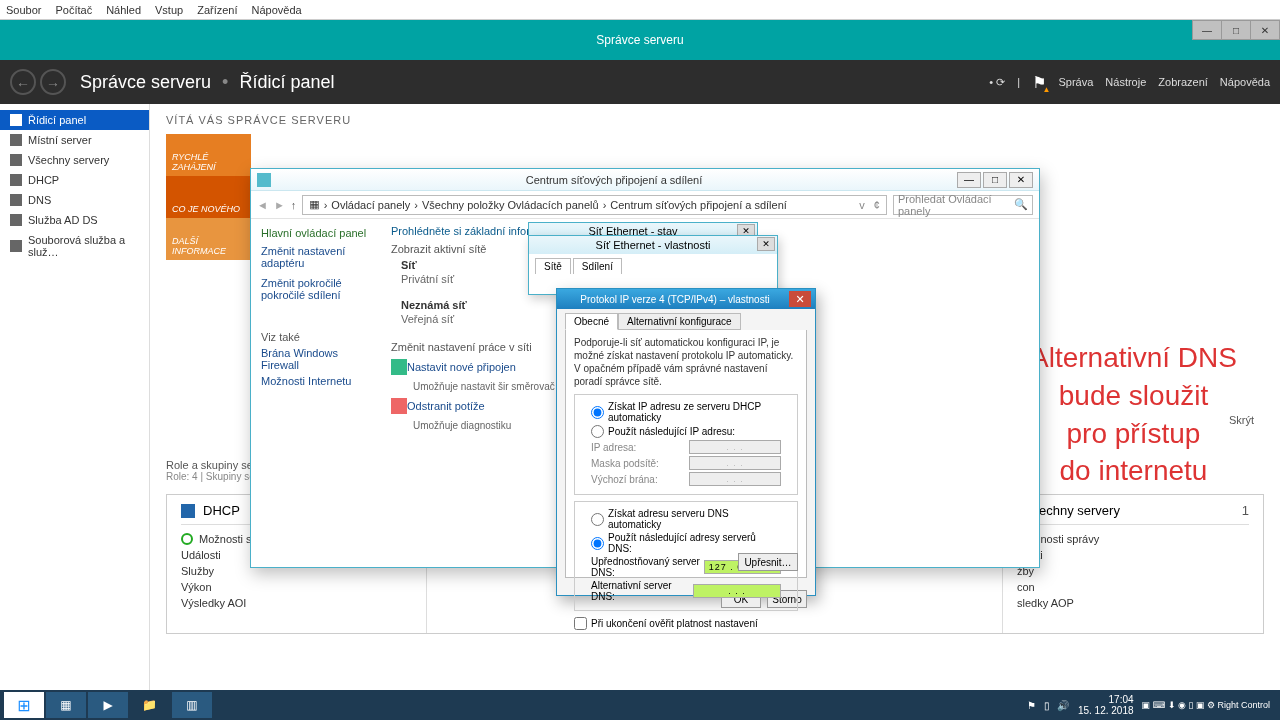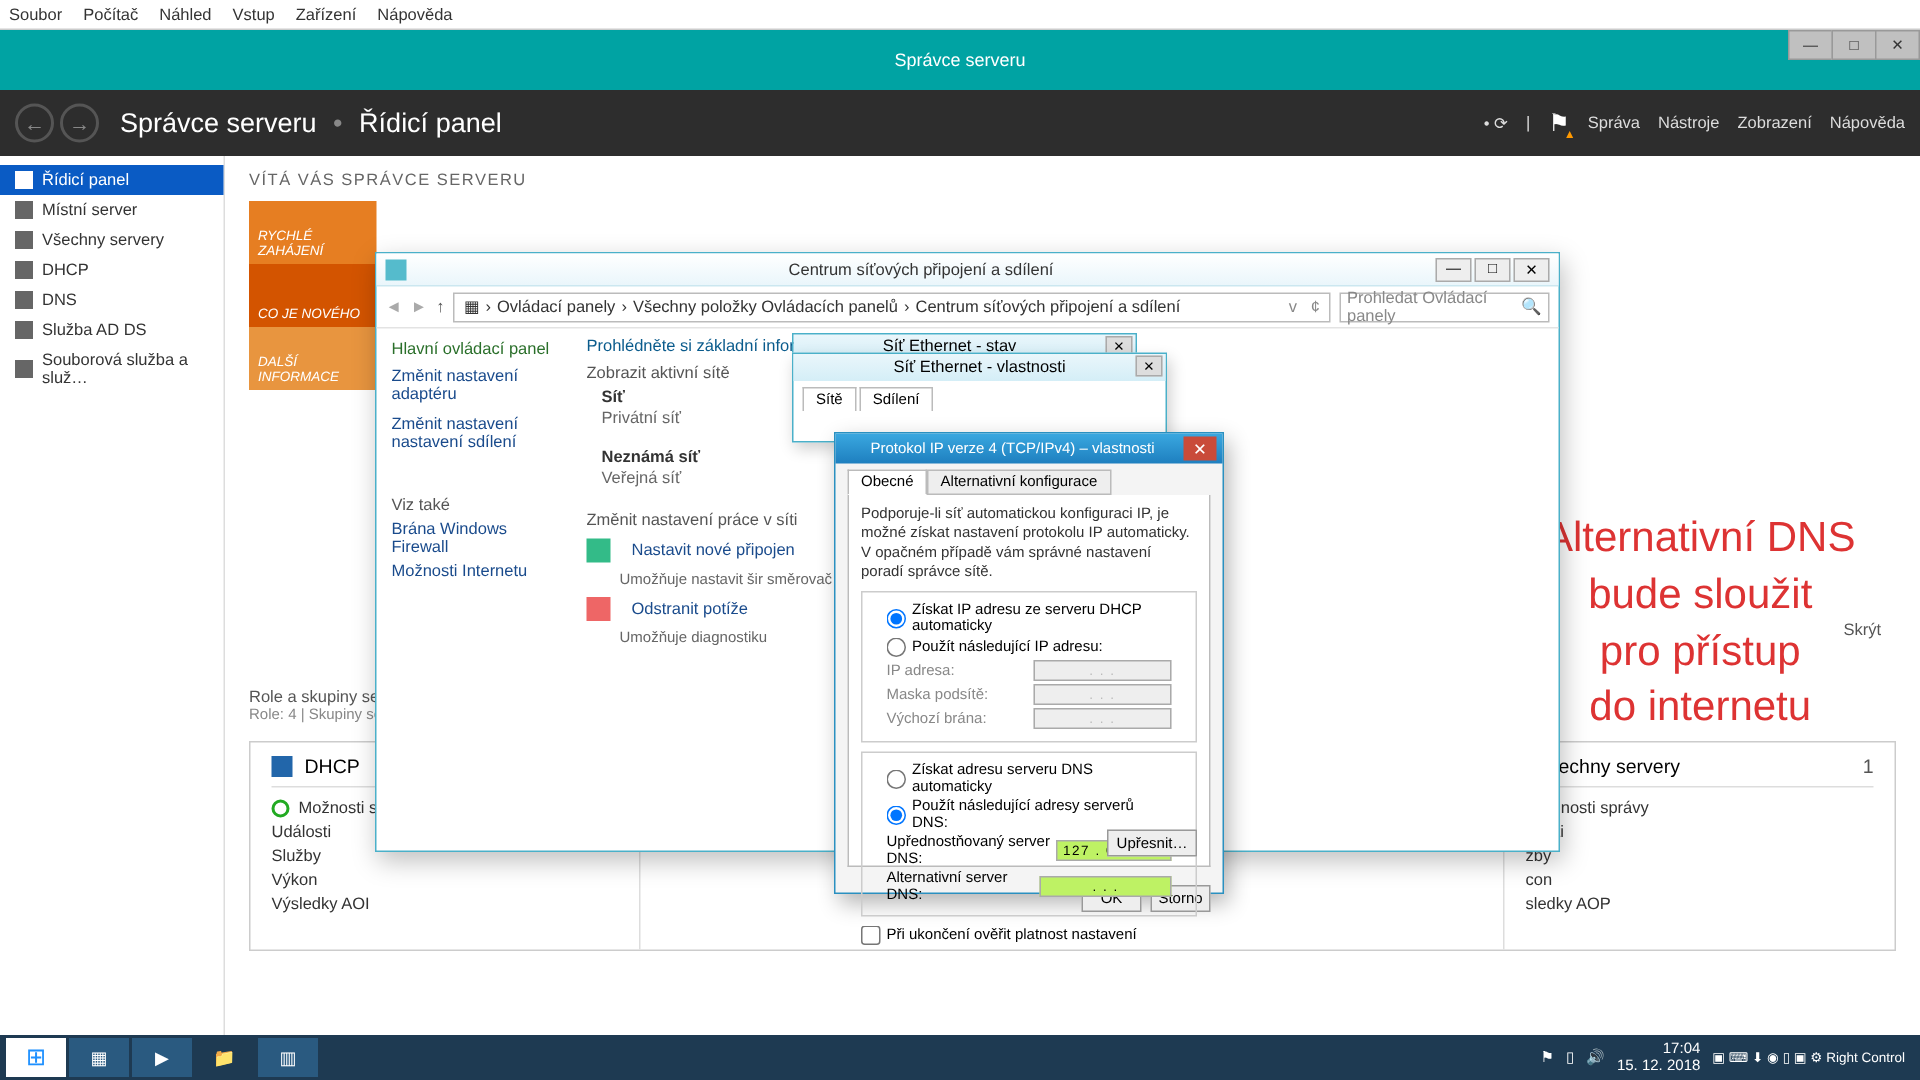--- a/index.html
+++ b/index.html
@@ -62,21 +62,21 @@
   .search-box { width:140px; border:1px solid #bbb; height:20px; display:flex; align-items:center; padding:0 4px; color:#888; justify-content:space-between; }
   .ex-body { display:flex; height: calc(100% - 50px); }
   .ex-side { width: 130px; padding: 8px 10px; font-size:11px; color:#0a5bc4; }
   .ex-side .hd { color:#2a6f2a; margin-bottom:6px; }
   .ex-side div { margin-bottom: 8px; color:#1a4b8c; cursor:pointer; }
   .ex-side .viz { color:#555; margin-top:30px; }
   .ex-side .viz a { color:#1a4b8c; display:block; margin-top:4px; }
   .ex-main { flex:1; padding: 6px 10px; font-size:11px; color:#333; }
   .ex-main .head-line { color:#0a5b8c; margin-bottom:6px; }
   .ex-lbl { color:#555; margin:4px 0 2px; }
-  .ex-link { color:#1a4b8c; cursor:pointer; display:flex; align-items:center; gap:14px; margin:6px 0; }
+  .ex-link { color:#1a4b8c; cursor:pointer; display:flex; align-items:center; gap:0; margin:6px 0; }
   .ex-sub { color:#666; font-size:10px; margin-left:22px; }
 
   
   .eth-dlg { position:absolute; left: 528px; top: 235px; width: 250px; height: 60px; background:#fff; border:1px solid #4ab0c9; box-shadow: 2px 4px 10px rgba(0,0,0,.2); }
   .eth-dlg .tbar { height:18px; background:linear-gradient(#eaf6fb,#d4eef7); font-size:11px; display:flex; align-items:center; justify-content:center; position:relative; }
   .eth-dlg .close { position:absolute; right:2px; top:1px; width:18px; height:14px; background:#ddd; border:1px solid #aaa; font-size:9px; display:flex; align-items:center; justify-content:center; }
   .eth-tabs { display:flex; font-size:10px; margin:4px 0 0 6px; }
   .eth-tab { border:1px solid #bbb; border-bottom:none; padding:2px 8px; background:#fff; margin-right:2px; }
   .eth-prev { position:absolute; left: 528px; top: 222px; width: 230px; height:18px; background:linear-gradient(#eaf6fb,#d4eef7); border:1px solid #4ab0c9; font-size:11px; display:flex; align-items:center; justify-content:center; }
   .eth-prev .close { margin-left:auto; width:18px; height:14px; background:#ddd; border:1px solid #aaa; font-size:9px; display:flex; align-items:center; justify-content:center; margin-right:2px; }
@@ -272,21 +272,21 @@
     </div>
     <div class="search-box">
       <span>Prohledat Ovládací panely</span>
         <span>🔍</span>
     </div>
   </div>
   <div class="ex-body">
     <div class="ex-side">
       <div class="hd">Hlavní ovládací panel</div>
       <div>Změnit nastavení adaptéru</div>
-      <div>Změnit nastavení nastavení sdílení</div>
+      <div>Změnit pokročilé pokročilé sdílení</div>
       <div class="viz">
         <span>Viz také</span>
         <a>Brána Windows Firewall</a>
         <a>Možnosti Internetu</a>
       </div>
     </div>
     <div class="ex-main">
       <div class="head-line">Prohlédněte si základní informace o síti a nastavte připojení.</div>
       <div class="ex-lbl">Zobrazit aktivní sítě</div>
       <div style="margin:4px 0 2px 10px;"><b>Síť</b></div>

